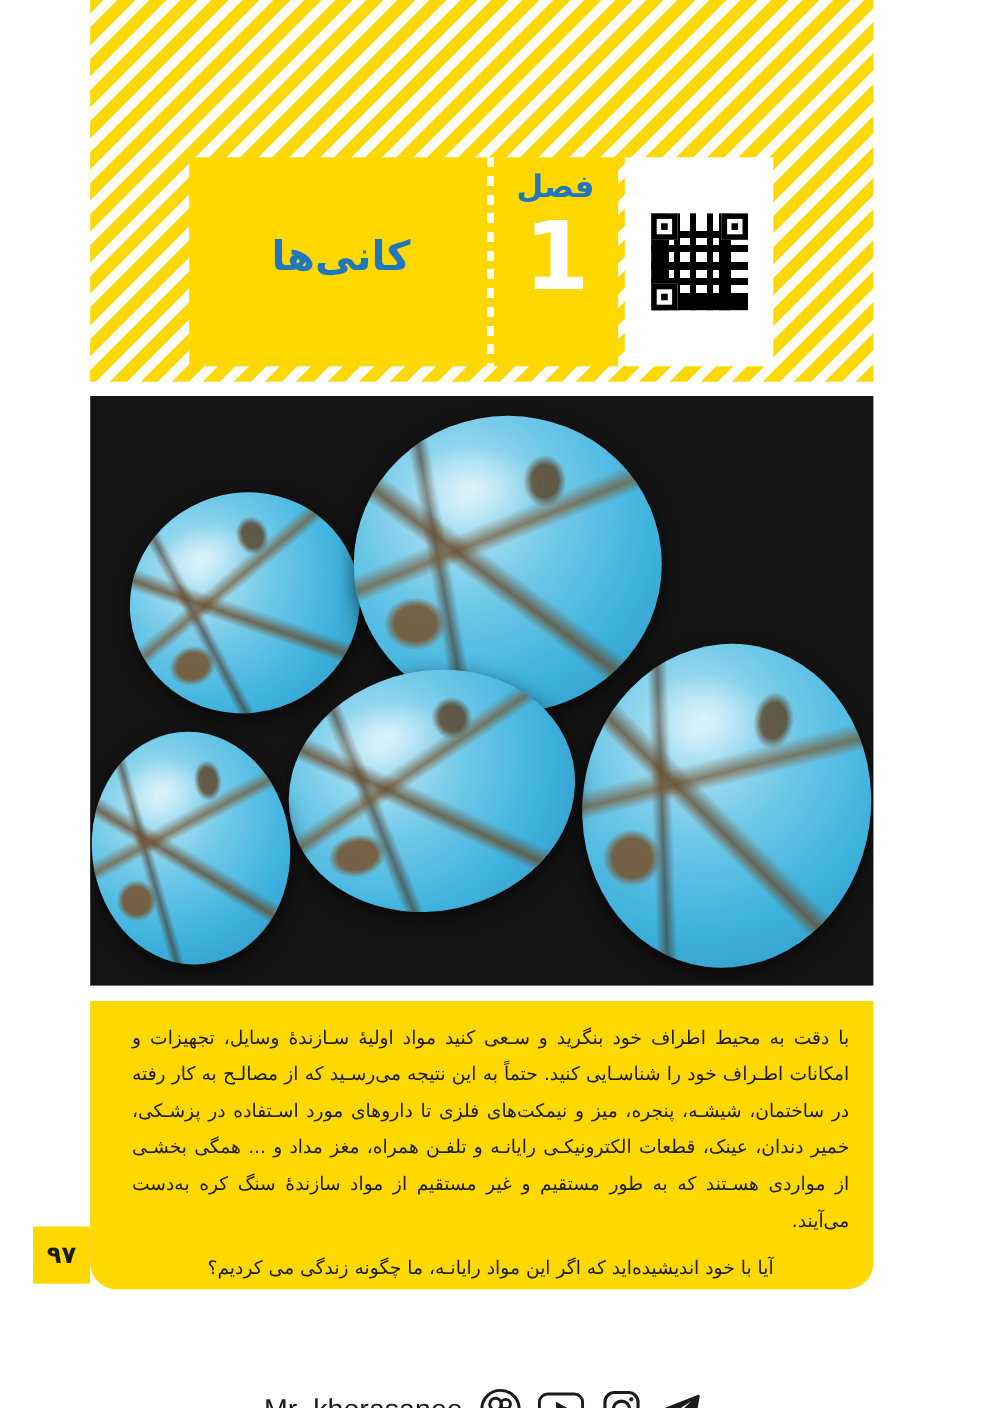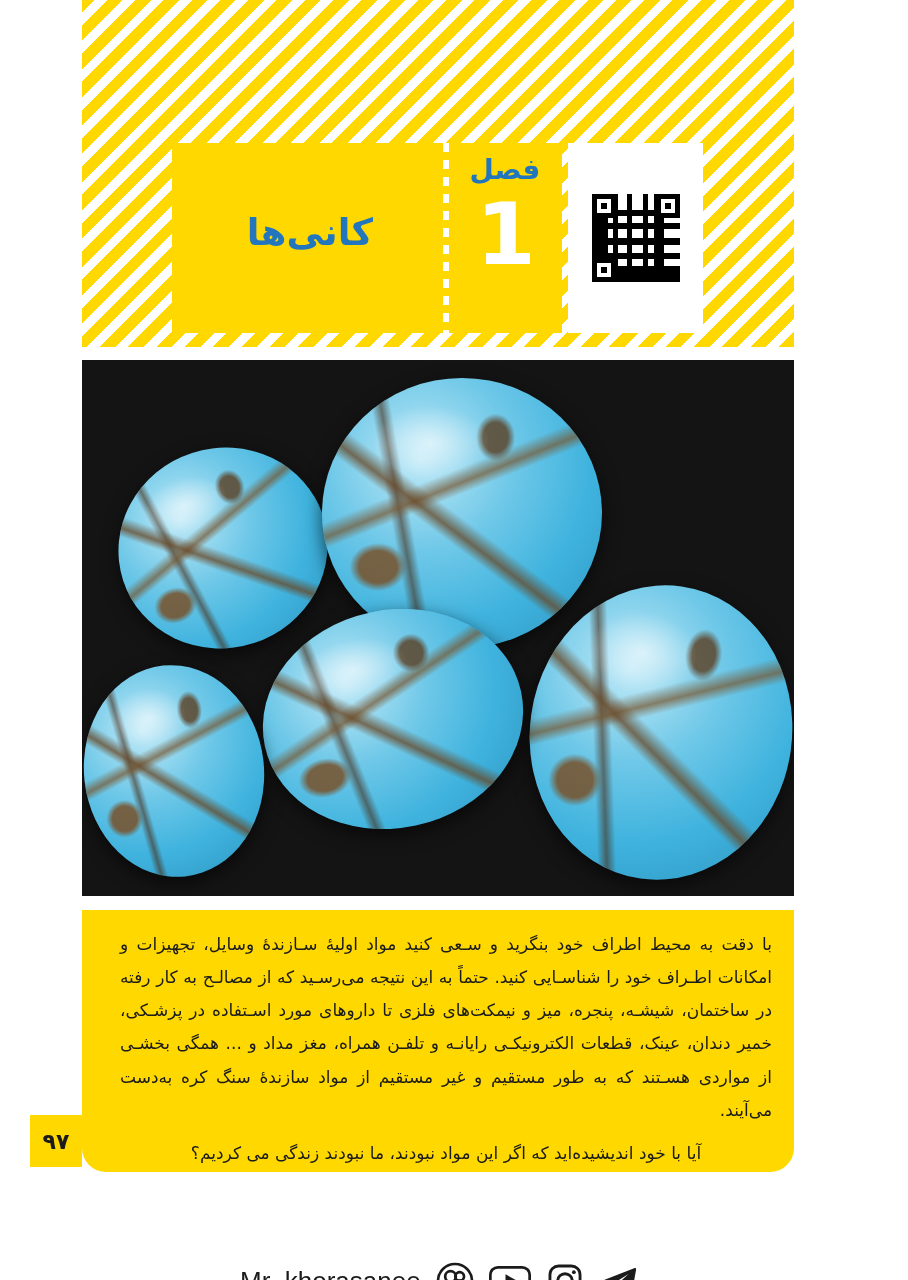--- a/index.html
+++ b/index.html
@@ -270,21 +270,21 @@
 <div class="photo">
   <div class="stone s1"></div>
   <div class="stone s2"></div>
   <div class="stone s3"></div>
   <div class="stone s4"></div>
   <div class="stone s5"></div>
 </div>
 
 <div class="textbox">
   <p class="para">با دقت به محیط اطراف خود بنگرید و سـعی کنید مواد اولیهٔ سـازندهٔ وسایل، تجهیزات و امکانات اطـراف خود را شناسـایی کنید. حتماً به این نتیجه می‌رسـید که از مصالـح به کار رفته در ساختمان، شیشـه، پنجره، میز و نیمکت‌های فلزی تا داروهای مورد اسـتفاده در پزشـکی، خمیر دندان، عینک، قطعات الکترونیکـی رایانـه و تلفـن همراه، مغز مداد و ... همگی بخشـی از مواردی هسـتند که به طور مستقیم و غیر مستقیم از مواد سازندهٔ سنگ کره به‌دست می‌آیند.</p>
-  <p class="para last">آیا با خود اندیشیده‌اید که اگر این مواد نبودند، ما نبودند زندگی می کردیم؟</p>
+  <p class="para last">آیا با خود اندیشیده‌اید که اگر این مواد رایانـه، ما چگونه زندگی می کردیم؟</p>
 </div>
 
 <div class="page-number-box">۹۷</div>
 
 <div class="social">
   <span class="social-icon">
     <svg width="38" height="34" viewBox="0 0 24 24" fill="#1b1b1b">
         <path d="M22 3 1.6 10.9c-1 .4-1 1.1 0 1.4l5.2 1.6 2 6.1c.3.7.5 1 1 1 .4 0 .6-.2 1-.5l2.5-2.4 5.2 3.8c.9.5 1.6.2 1.8-.9L23.3 4.3c.3-1.3-.5-1.9-1.3-1.3zM7.6 13.6 18 7l-7.9 7.3-.3 3.3-2.2-4z"></path>
       </svg>
   </span>

